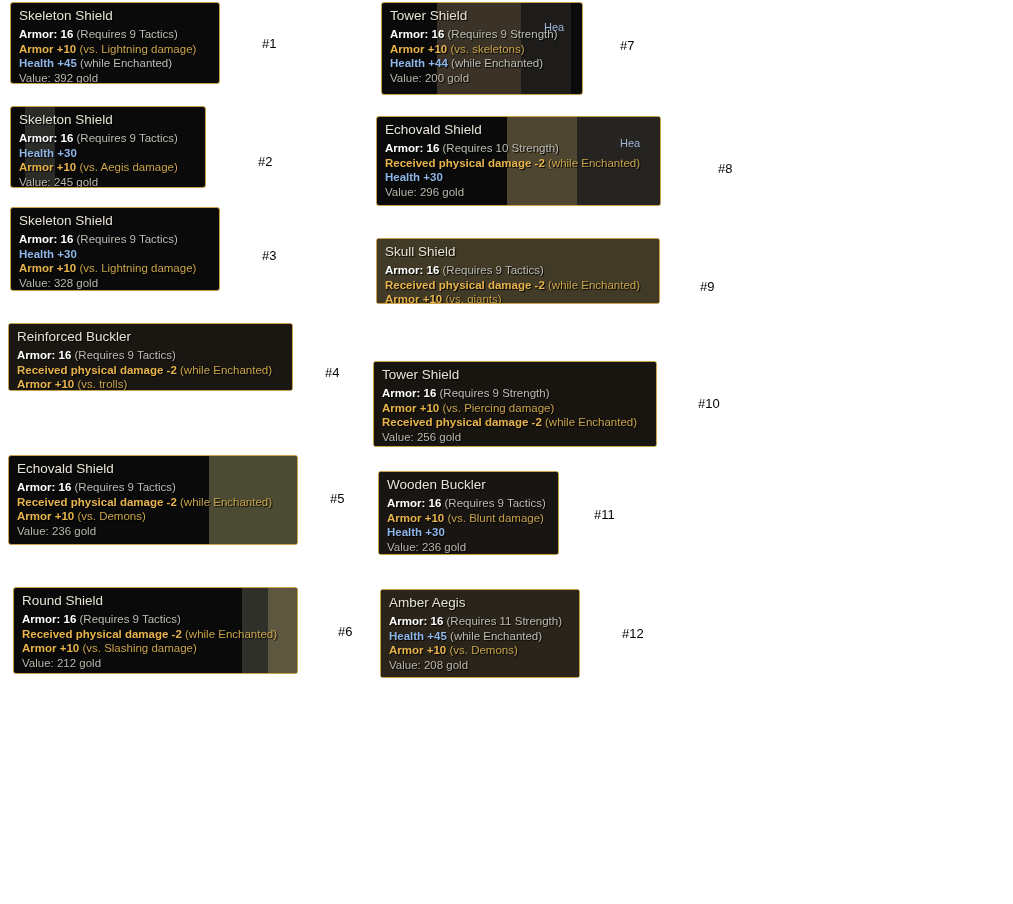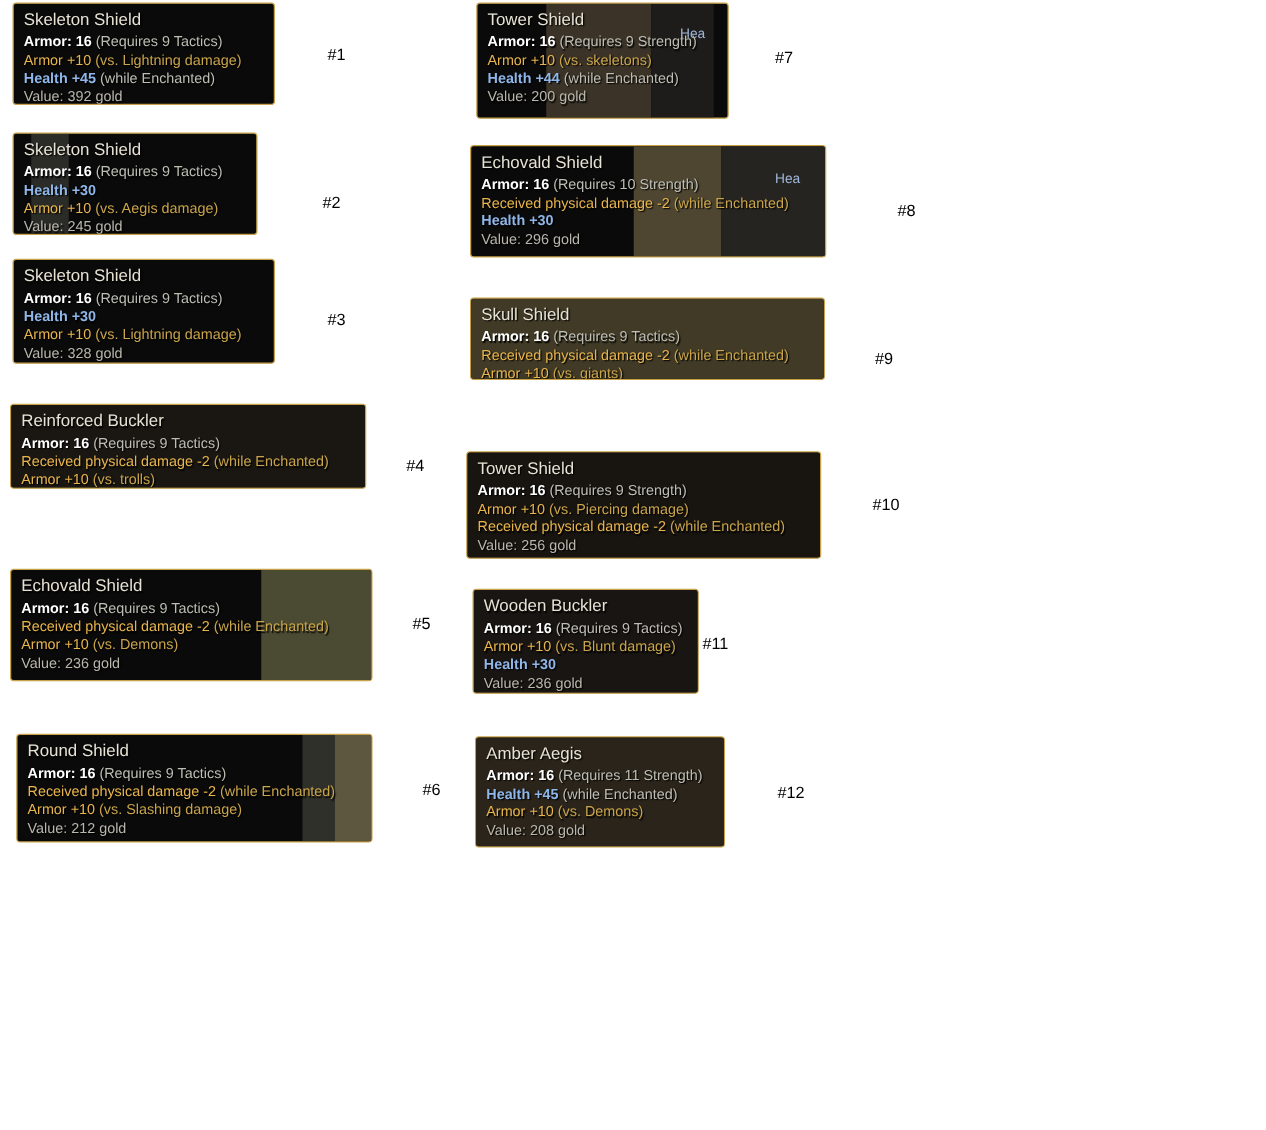--- a/index.html
+++ b/index.html
@@ -51,21 +51,21 @@
     font-size: 11.5px;
     line-height: 14.5px;
     position: relative;
     z-index: 2;
     white-space: nowrap;
     text-shadow: 1px 1px 1px #000;
   }
 
   .seg-white { color: #ffffff; font-weight: bold; }
   .seg-grey  { color: #bdbdb4; }
-  .seg-gold  { color: #e8b44c; font-weight: normal; text-align: right; }
+  .seg-gold  { color: #e8b44c; font-weight: bold; text-align: right; }
   .seg-goldn { color: #c9a44a; }
   .seg-blue  { color: #8fb6e8; font-weight: bold; }
   .seg-value { color: #b9b6ab; }
 
   .label {
     position: absolute;
     font-size: 13px;
     color: #000000;
     font-family: "Liberation Sans", sans-serif;
   }
@@ -168,21 +168,21 @@
     </div>
     <div class="label" style="left: 698px; top: 396px;">#10</div>
     <div class="tooltip" style="left: 378px; top: 471px; width: 181px; height: 84px;">
       <div class="bg-strip" style="left: 0px; width: 181px; background: rgb(24, 21, 18);"></div>
       <div class="tt-title">Wooden Buckler</div>
       <div class="tt-line"><span class="seg-white">Armor: 16 </span><span class="seg-grey">(Requires 9 Tactics)</span></div>
       <div class="tt-line"><span class="seg-gold">Armor +10 </span><span class="seg-goldn">(vs. Blunt damage)</span></div>
       <div class="tt-line"><span class="seg-blue">Health +30</span></div>
       <div class="tt-line"><span class="seg-value">Value: 236 gold</span></div>
     </div>
-    <div class="label" style="left: 562px; top: 507px;">#11</div>
+    <div class="label" style="left: 594px; top: 507px;">#11</div>
     <div class="tooltip" style="left: 380px; top: 589px; width: 200px; height: 89px;">
       <div class="bg-strip" style="left: 0px; width: 200px; background: rgb(43, 36, 26);"></div>
       <div class="tt-title">Amber Aegis</div>
       <div class="tt-line"><span class="seg-white">Armor: 16 </span><span class="seg-grey">(Requires 11 Strength)</span></div>
       <div class="tt-line"><span class="seg-blue">Health +45 </span><span class="seg-grey">(while Enchanted)</span></div>
       <div class="tt-line"><span class="seg-gold">Armor +10 </span><span class="seg-goldn">(vs. Demons)</span></div>
       <div class="tt-line"><span class="seg-value">Value: 208 gold</span></div>
     </div>
     <div class="label" style="left: 622px; top: 626px;">#12</div>
   </div>

